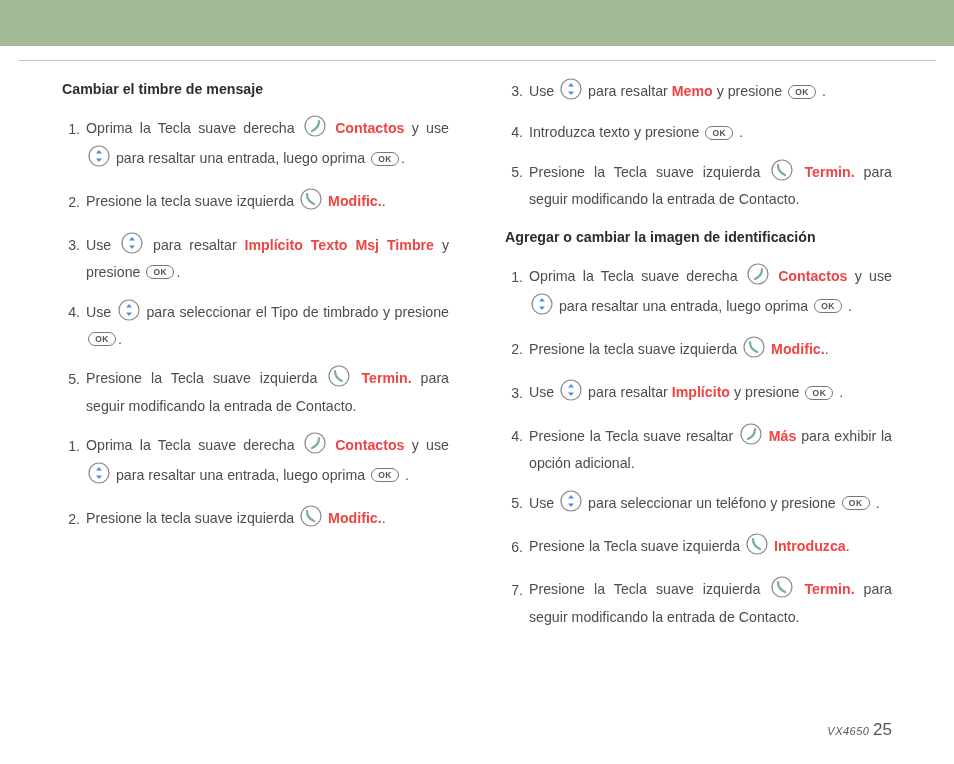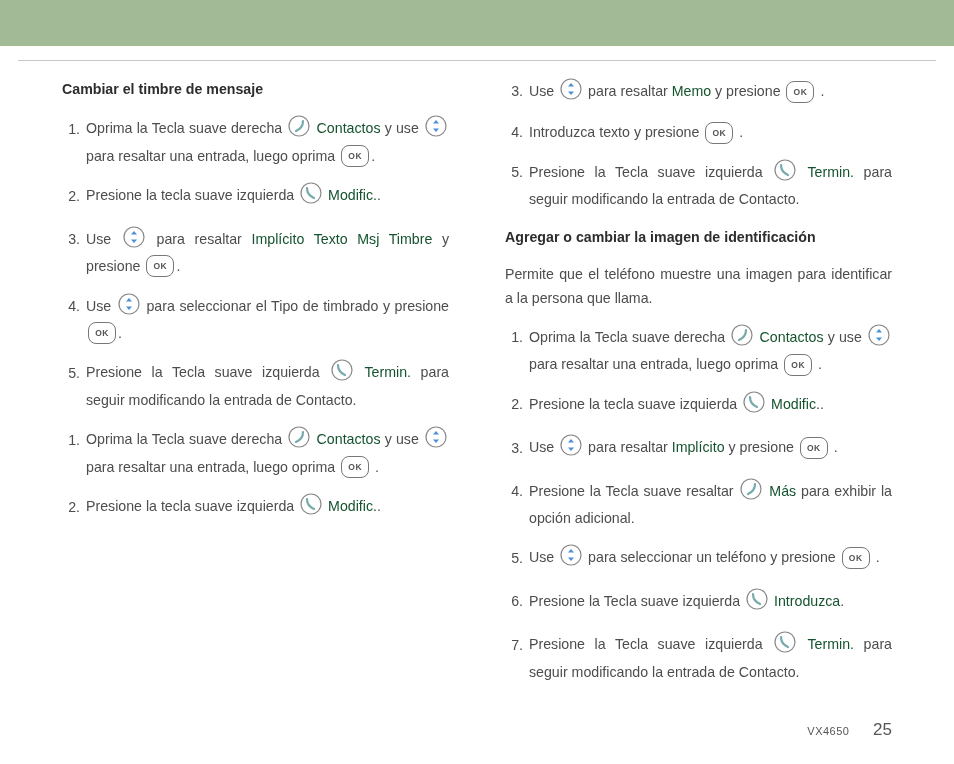--- a/index.html
+++ b/index.html
@@ -6,25 +6,25 @@
   html, body { width: 954px; height: 764px; font-family: Arial, Helvetica, sans-serif; color: #3a3a3a; }
   .page { width: 954px; height: 764px; position: relative; background: #fff; }
   .header-band { width: 100%; height: 46px; background: #a2bb96; }
   .divider { position: absolute; top: 60px; left: 18px; right: 18px; height: 1px; background: #c7c7c7; }
   .content { position: absolute; top: 78px; left: 62px; right: 62px; bottom: 52px; display: flex; gap: 56px; }
   .col { flex: 1; font-size: 14.2px; line-height: 1.65; color: #4d4d4d; }
   .col p { margin-bottom: 14px; text-align: justify; }
   .col ol { list-style-position: outside; padding-left: 22px; margin-bottom: 14px; }
   .col li { margin-bottom: 14px; text-align: justify; padding-left: 2px; }
   .sec-head { font-weight: bold; color: #2d2d2d; margin-bottom: 10px; font-size: 14.2px; }
-  b { font-weight: normal; color: #14532d; }
+  b { font-weight: bold; color: #ef4444; }
   .icon { display: inline-block; vertical-align: middle; margin: 0 2px; }
-  .ok-pill { display: inline-flex; align-items: center; justify-content: center; width: 28px; height: 22px; border: 1.2px solid #777; border-radius: 8px; font-size: 8.5px; font-weight: bold; letter-spacing: 0.5px; color: #555; vertical-align: middle; margin: 0 2px; position: relative; top: -1px; }
+  .ok-pill { display: inline-flex; align-items: center; justify-content: center; width: 28px; height: 14px; border: 1.2px solid #777; border-radius: 8px; font-size: 8.5px; font-weight: bold; letter-spacing: 0.5px; color: #555; vertical-align: middle; margin: 0 2px; position: relative; top: -1px; }
   .footer { position: absolute; bottom: 24px; right: 62px; font-size: 13px; color: #555; }
-  .footer .model { font-size: 11px; letter-spacing: 0.5px; margin-right: 20px; }
+  .footer .model { font-size: 11px; letter-spacing: 0.5px; margin-right: 0; font-style: italic; }
   .footer .pageno { font-size: 17px; }
 </style>
 </head>
 <body>
 
 <div class="page">
   <div class="header-band"></div>
   <div class="divider"></div>
 
   <div class="content">
@@ -104,21 +104,20 @@
         </li>
         <li>
           <span>Presione la Tecla suave izquierda </span><span class="icon"><svg width="22" height="22" viewBox="0 0 22 22">
                 <circle cx="11" cy="11" r="10" fill="#fff" stroke="#888" stroke-width="1.2"></circle>
                 <path d="M14 16 Q7 13 7 6" fill="none" stroke="#7aa" stroke-width="2.2" stroke-linecap="round"></path>
               </svg></span> <b>Termin.</b><span> para seguir modificando la entrada de Contacto.</span>
         </li>
       </ol>
 
       <p class="sec-head">Agregar o cambiar la imagen de identificación</p>
-      <p>Permite que el teléfono muestre una imagen para identificar a la persona  que llama.</p>
       <ol>
         <li>
           <span>Oprima la Tecla suave derecha </span><span class="icon"><svg width="22" height="22" viewBox="0 0 22 22">
                 <circle cx="11" cy="11" r="10" fill="#fff" stroke="#888" stroke-width="1.2"></circle>
                 <path d="M8 16 Q15 13 15 6" fill="none" stroke="#7aa" stroke-width="2.2" stroke-linecap="round"></path>
               </svg></span> <b>Contactos</b><span> y use </span><span class="icon"><svg width="22" height="22" viewBox="0 0 22 22">
                 <circle cx="11" cy="11" r="10" fill="#fff" stroke="#888" stroke-width="1.2"></circle>
                 <path d="M11 5 L8 8.5 L14 8.5 Z" fill="#4a90d9"></path>
                 <path d="M11 17 L8 13.5 L14 13.5 Z" fill="#4a90d9"></path>
               </svg></span><span> para resaltar una entrada, luego oprima </span><span class="ok-pill">OK</span><span> .</span>

